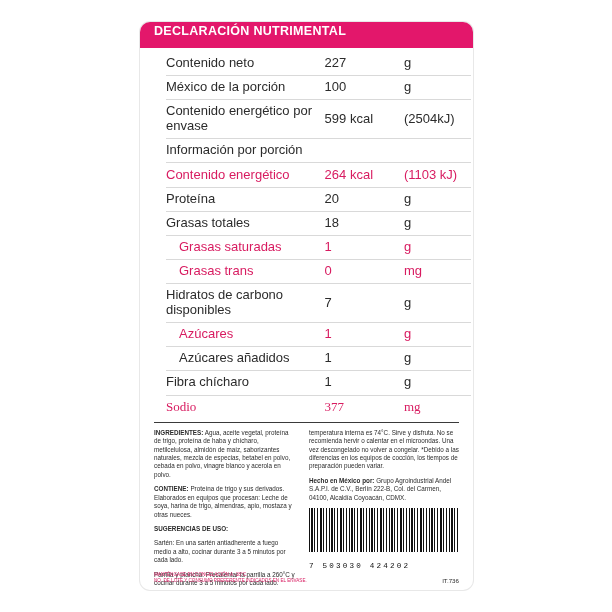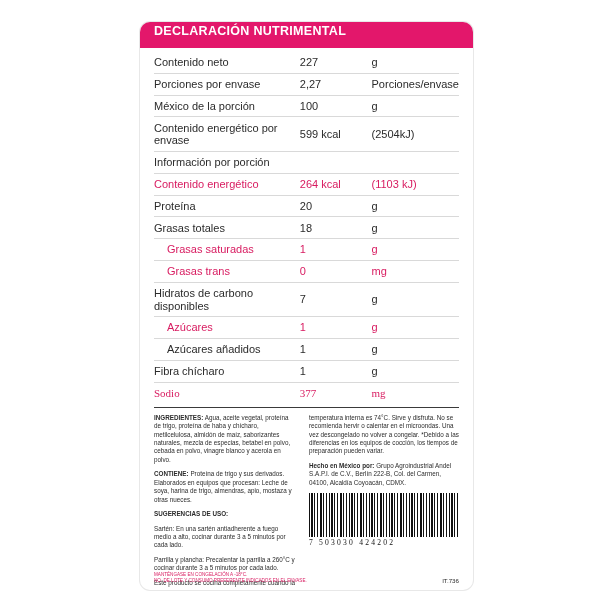--- a/index.html
+++ b/index.html
@@ -40,22 +40,23 @@
   }
 
   
   .table-wrap {
     padding: 4px 14px 0 14px;
     flex: none;
   }
   table.nutri {
     width: 100%;
     border-collapse: collapse;
-    font-size: 11px;
+    font-size: 13px;
     color: #2b2b2b;
+    margin-left: 12px;
   }
   table.nutri td {
     padding: 4.1px 0 4.1px 0;
     border-bottom: 1px solid #d9d9d9;
     vertical-align: middle;
     line-height: 1.15;
   }
   table.nutri tr:last-child td {
     border-bottom: none;
     font-family: Liberation Serif, serif;
@@ -101,25 +102,25 @@
       #111 0px, #111 1px, #fff 1px, #fff 2px,
       #111 2px, #111 4px, #fff 4px, #fff 5px,
       #111 5px, #111 6px, #fff 6px, #fff 8px,
       #111 8px, #111 9px, #fff 9px, #fff 11px,
       #111 11px, #111 13px, #fff 13px, #fff 14px,
       #111 14px, #111 15px, #fff 15px, #fff 17px,
       #111 17px, #111 18px, #fff 18px, #fff 20px
     );
   }
   .barcode-num {
-    font-family: Liberation Serif, serif;
+    font-family: Liberation Mono, monospace;
     font-size: 7.6px;
     letter-spacing: 2.2px;
     color: #111;
-    margin-top: 1px;
+    margin-top: 9px;
   }
 
   
   .footer {
     padding: 0 14px 6px 14px;
     display: flex;
     justify-content: space-between;
     align-items: flex-end;
     flex: none;
   }
@@ -141,25 +142,20 @@
 
   <div class="header">DECLARACIÓN NUTRIMENTAL</div>
 
   <div class="table-wrap">
     <table class="nutri">
       <tbody>
         <tr>
           <td class="c-name">Contenido neto</td>
           <td class="c-val">227</td>
           <td class="c-unit">g</td>
-        </tr>
-        <tr>
-          <td class="c-name">Porciones por envase</td>
-          <td class="c-val">2,27</td>
-          <td class="c-unit">Porciones/envase</td>
         </tr>
         <tr>
           <td class="c-name">México de la porción</td>
           <td class="c-val">100</td>
           <td class="c-unit">g</td>
         </tr>
         <tr>
           <td class="c-name">Contenido energético por envase</td>
           <td class="c-val">599 kcal</td>
           <td class="c-unit">(2504kJ)</td>

